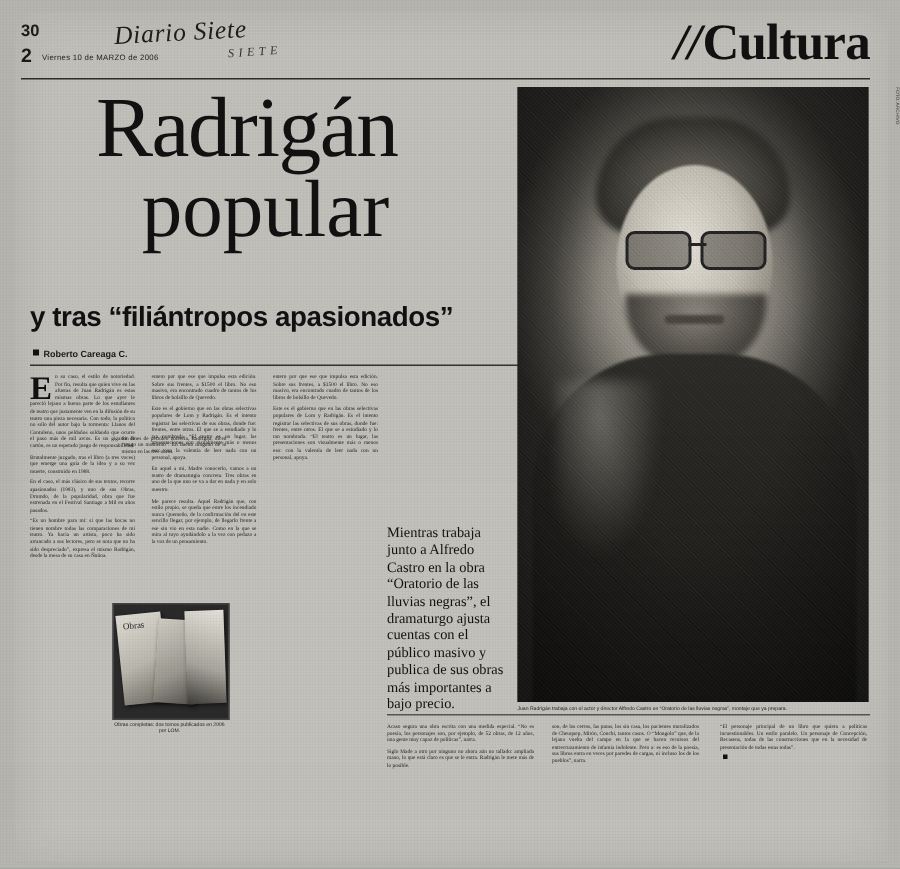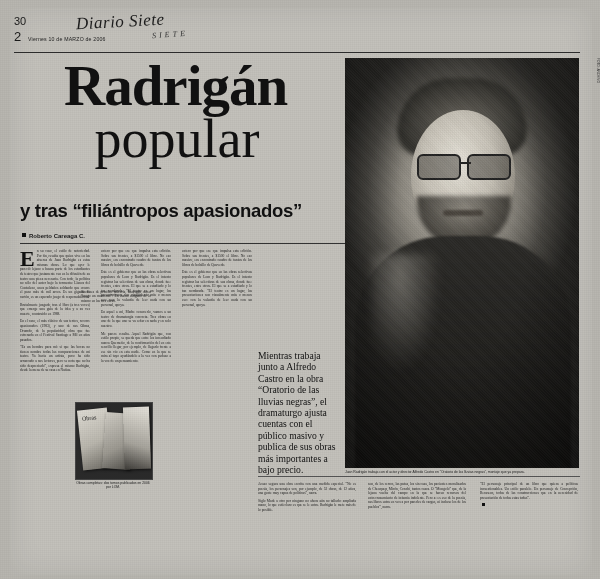--- a/index.html
+++ b/index.html
@@ -44,21 +44,21 @@
     top: 10px;
     width: 566px;
     height: 44px;
   }
   .folio {
     position: absolute;
     left: 0;
     top: 6px;
     font-family: "Liberation Sans", sans-serif;
     font-size: 10px;
-    font-weight: normal;
+    font-weight: bold;
     color: #1a1a1a;
     line-height: 10px;
   }
   .folio .pg {
     display: block;
     font-size: 11px;
   }
   .folio .pg2 {
     display: block;
     font-size: 13px;
@@ -126,21 +126,21 @@
   .headline {
     position: absolute;
     left: 18px;
     top: 58px;
     width: 330px;
   }
   .hl1 {
     font-family: "Liberation Serif", serif;
     font-size: 57px;
     line-height: 56px;
-    font-weight: bold;
+    font-weight: normal;
     color: #111;
     letter-spacing: -1px;
     margin-left: 46px;
   }
   .hl2 {
     font-family: "Liberation Serif", serif;
     font-size: 54px;
     line-height: 54px;
     color: #111;
     text-align: center;
@@ -454,20 +454,23 @@
   <div class="paper"></div>
 
   <div class="masthead">
     <div class="folio">
       <span class="pg">30</span>
       <span class="pg2">2</span>
     </div>
     <div class="dateline">Viernes 10 de MARZO de 2006</div>
     <div class="logo">Diario Siete</div>
     <div class="logo-sub">SIETE</div>
+    <div class="section-title">
+      <span class="section-slash">//</span><span>Cultura</span>
+    </div>
   </div>
   <div class="rule-top"></div>
 
   <div class="headline">
     <div class="hl1">Radrigán</div>
     <div class="hl2">popular</div>
   </div>
   <div class="subhead">y tras “filiántropos apasionados”</div>
   <div class="byline"><span class="sq"></span><span>Roberto Careaga C.</span></div>
   <div class="rule-byline"></div>

